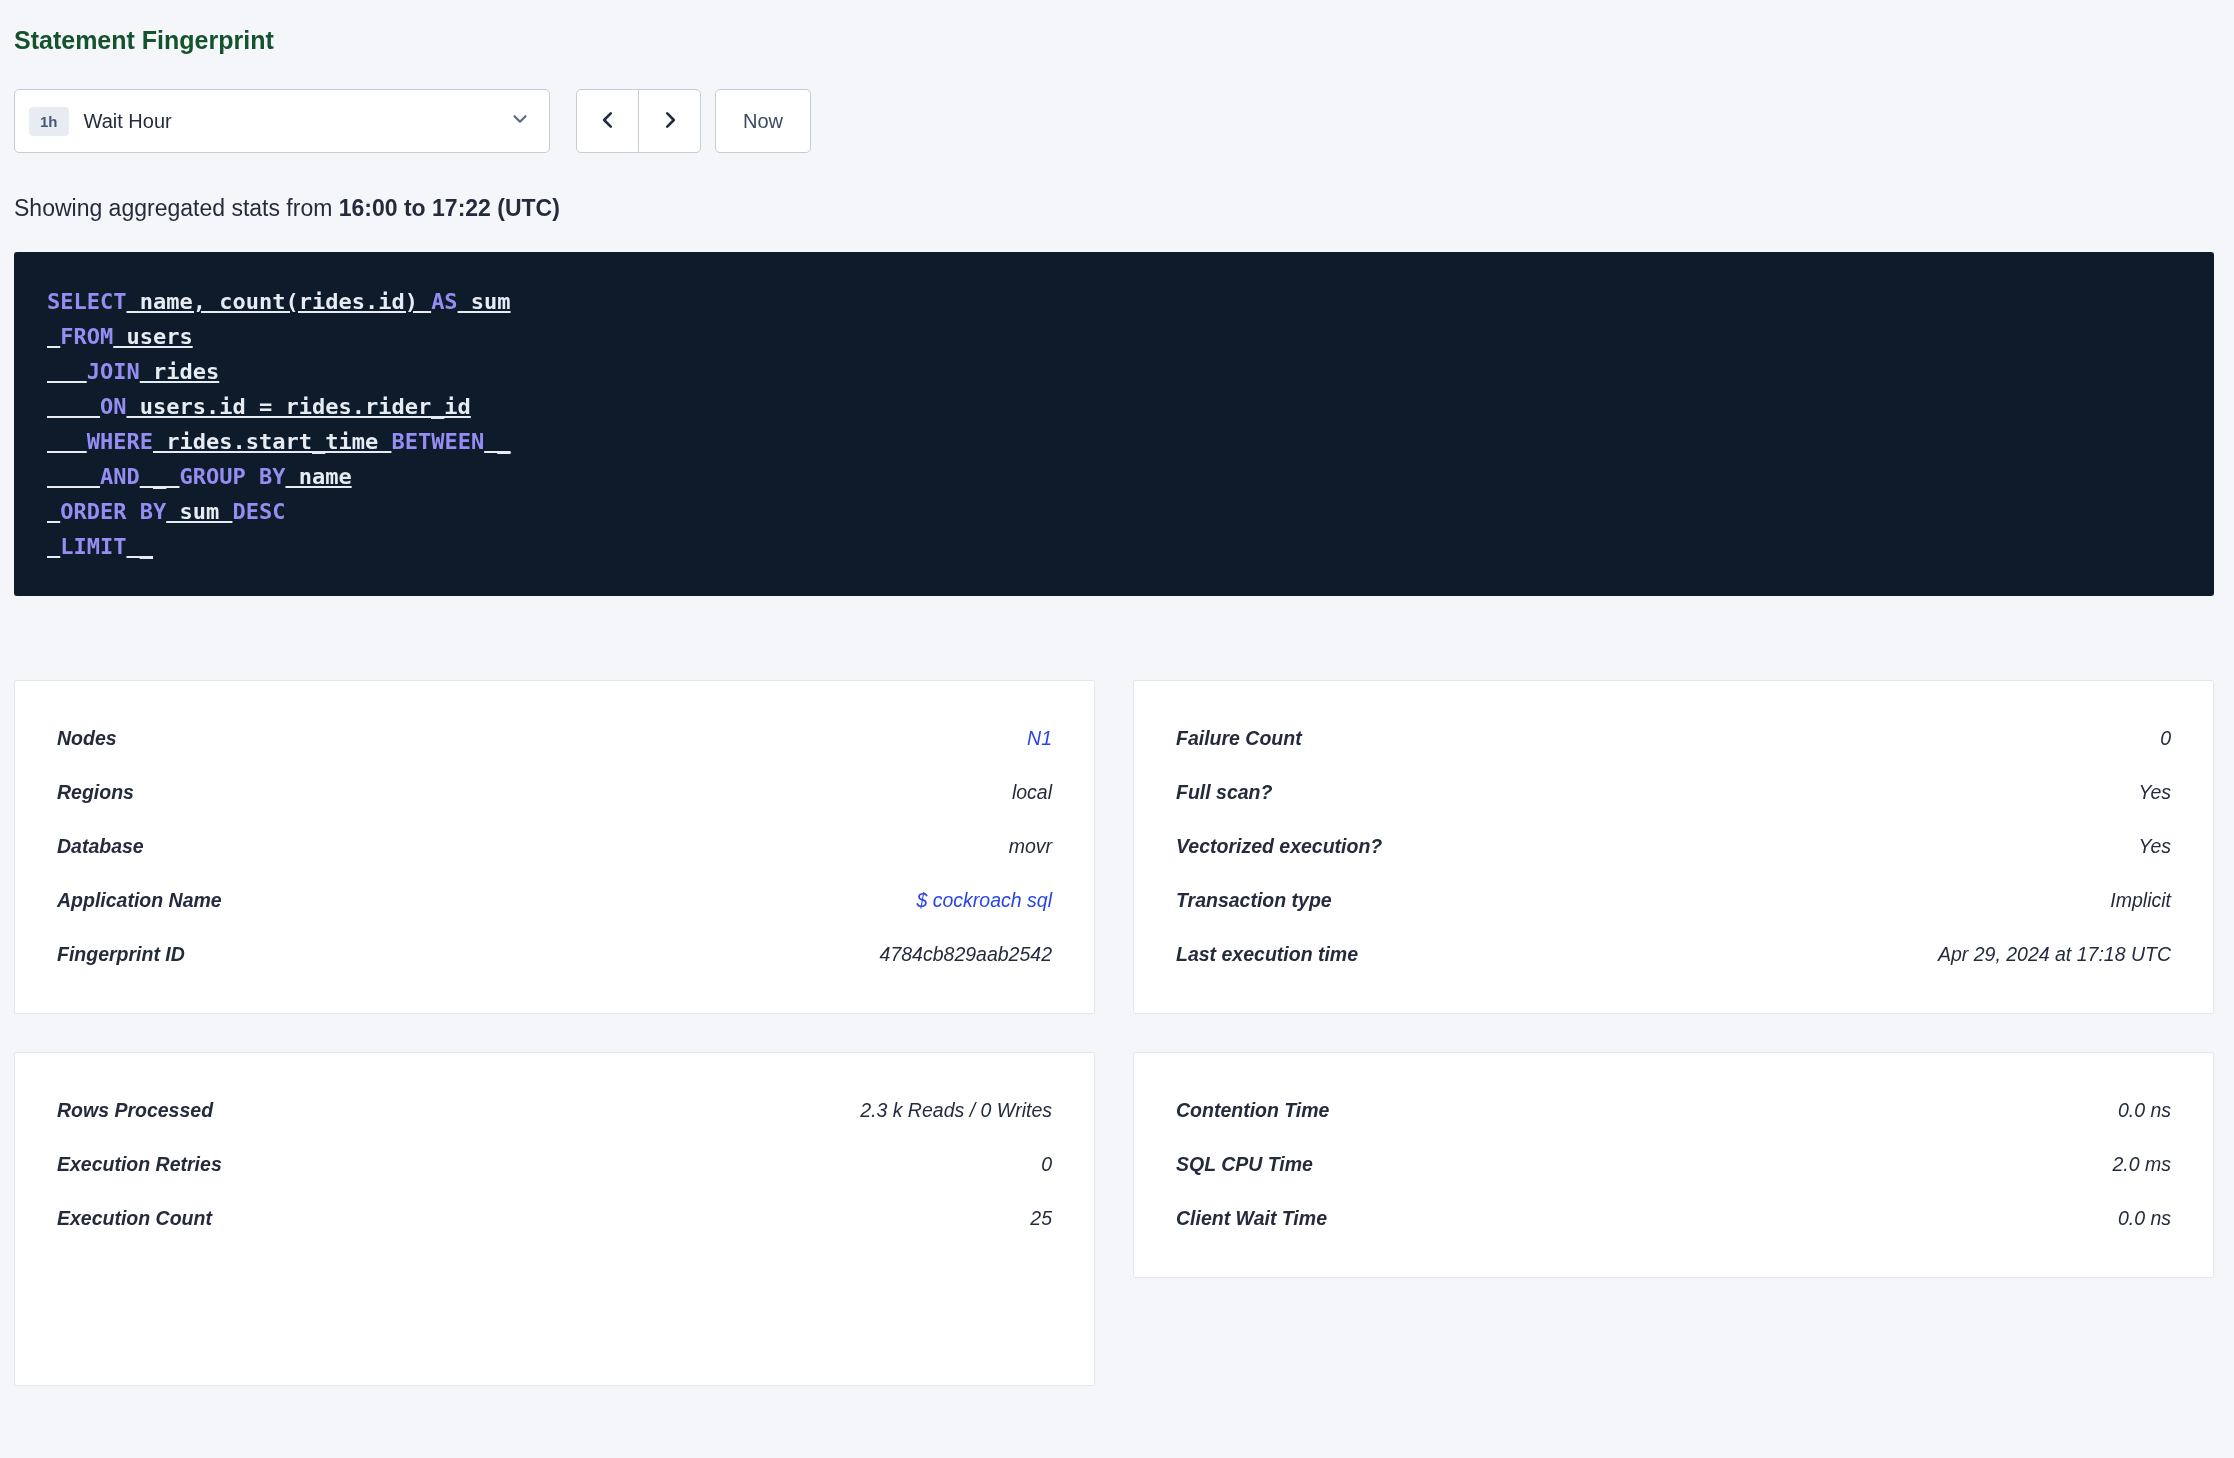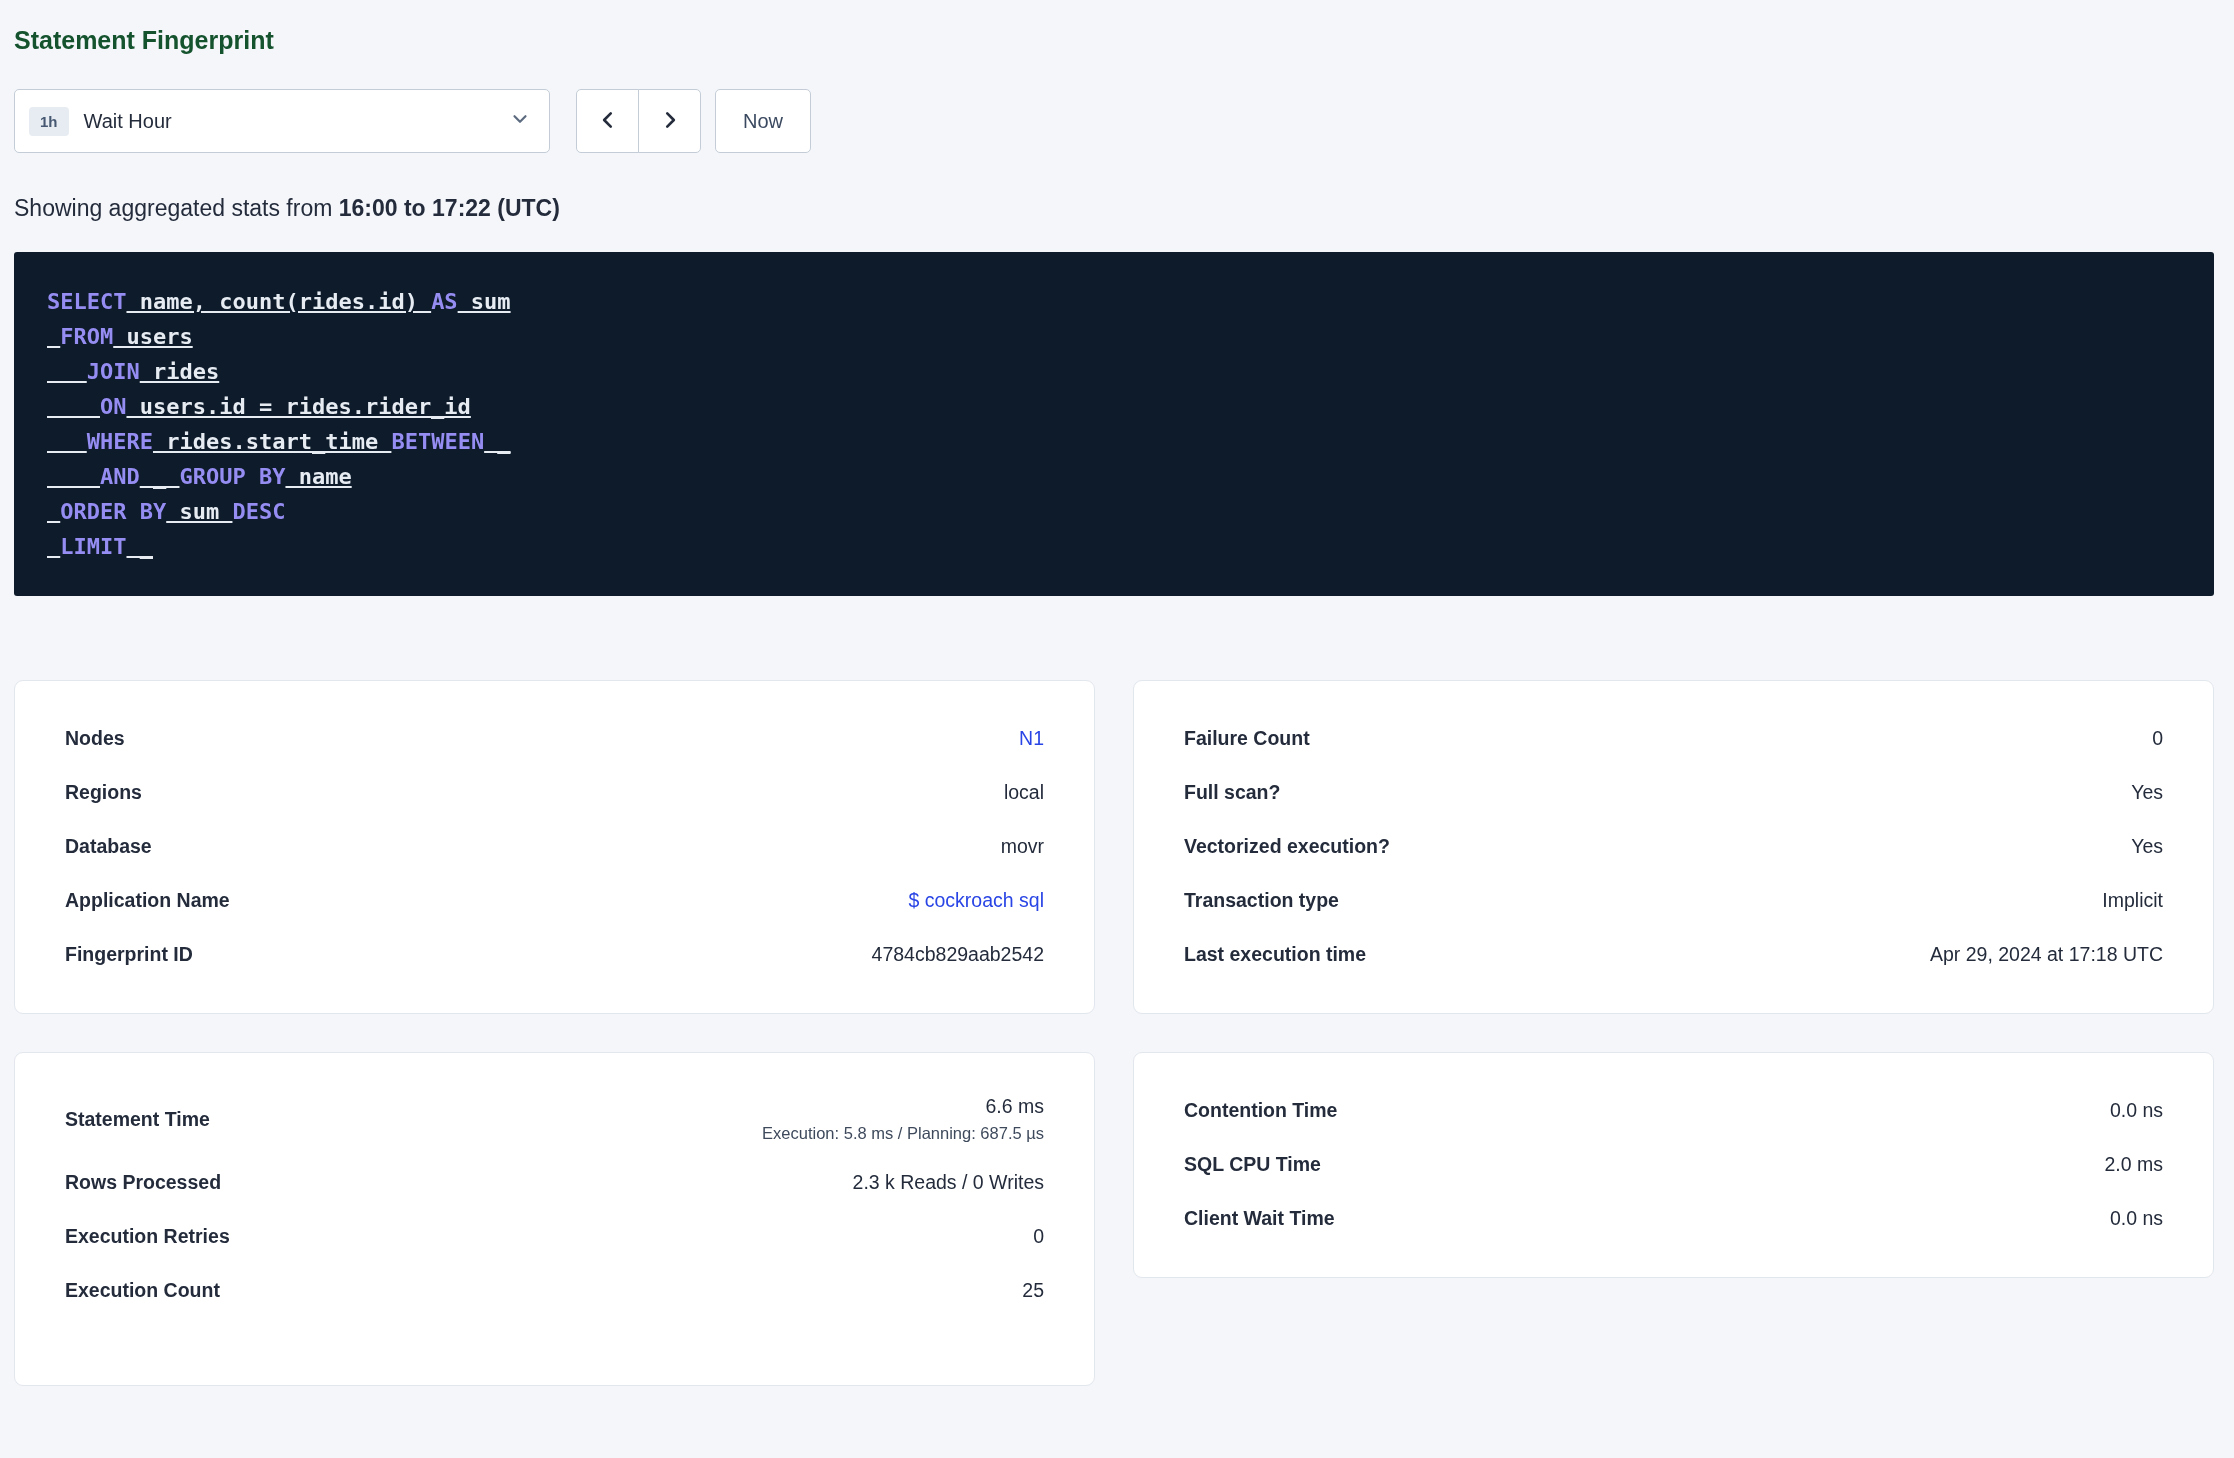--- a/index.html
+++ b/index.html
@@ -134,22 +134,23 @@
     display: flex;
     gap: 38px;
     align-items: flex-start;
   }
   .cards-row.first { margin-top: 84px; }
   .cards-row.second { margin-top: 38px; }
   .card {
     flex: 1;
     background: #fff;
     border: 1px solid #e2e7ee;
-    border-radius: 9px;
-    padding: 30px 12px 32px;
+    border-radius: 2px;
+    padding: 30px 4px 32px;
+    font-style: italic;
   }
   .card.tall { min-height: 334px; }
   .card-row {
     min-height: 54px;
     display: flex;
     align-items: center;
     justify-content: space-between;
     padding: 0 38px;
     font-size: 19.5px;
   }
@@ -260,27 +261,20 @@
         <span class="row-value">Apr 29, 2024 at 17:18 UTC</span>
       </div>
     </div>
 
   </div>
 
   <div class="cards-row second">
 
     <div class="card tall">
       <div class="card-row">
-        <span class="row-label">Statement Time</span>
-        <span class="value-stack">
-          <span class="row-value">6.6 ms</span>
-          <span class="row-subvalue">Execution: 5.8 ms / Planning: 687.5 µs</span>
-        </span>
-      </div>
-      <div class="card-row">
         <span class="row-label">Rows Processed</span>
         <span class="row-value">2.3 k Reads / 0 Writes</span>
       </div>
       <div class="card-row">
         <span class="row-label">Execution Retries</span>
         <span class="row-value">0</span>
       </div>
       <div class="card-row">
         <span class="row-label">Execution Count</span>
         <span class="row-value">25</span>

